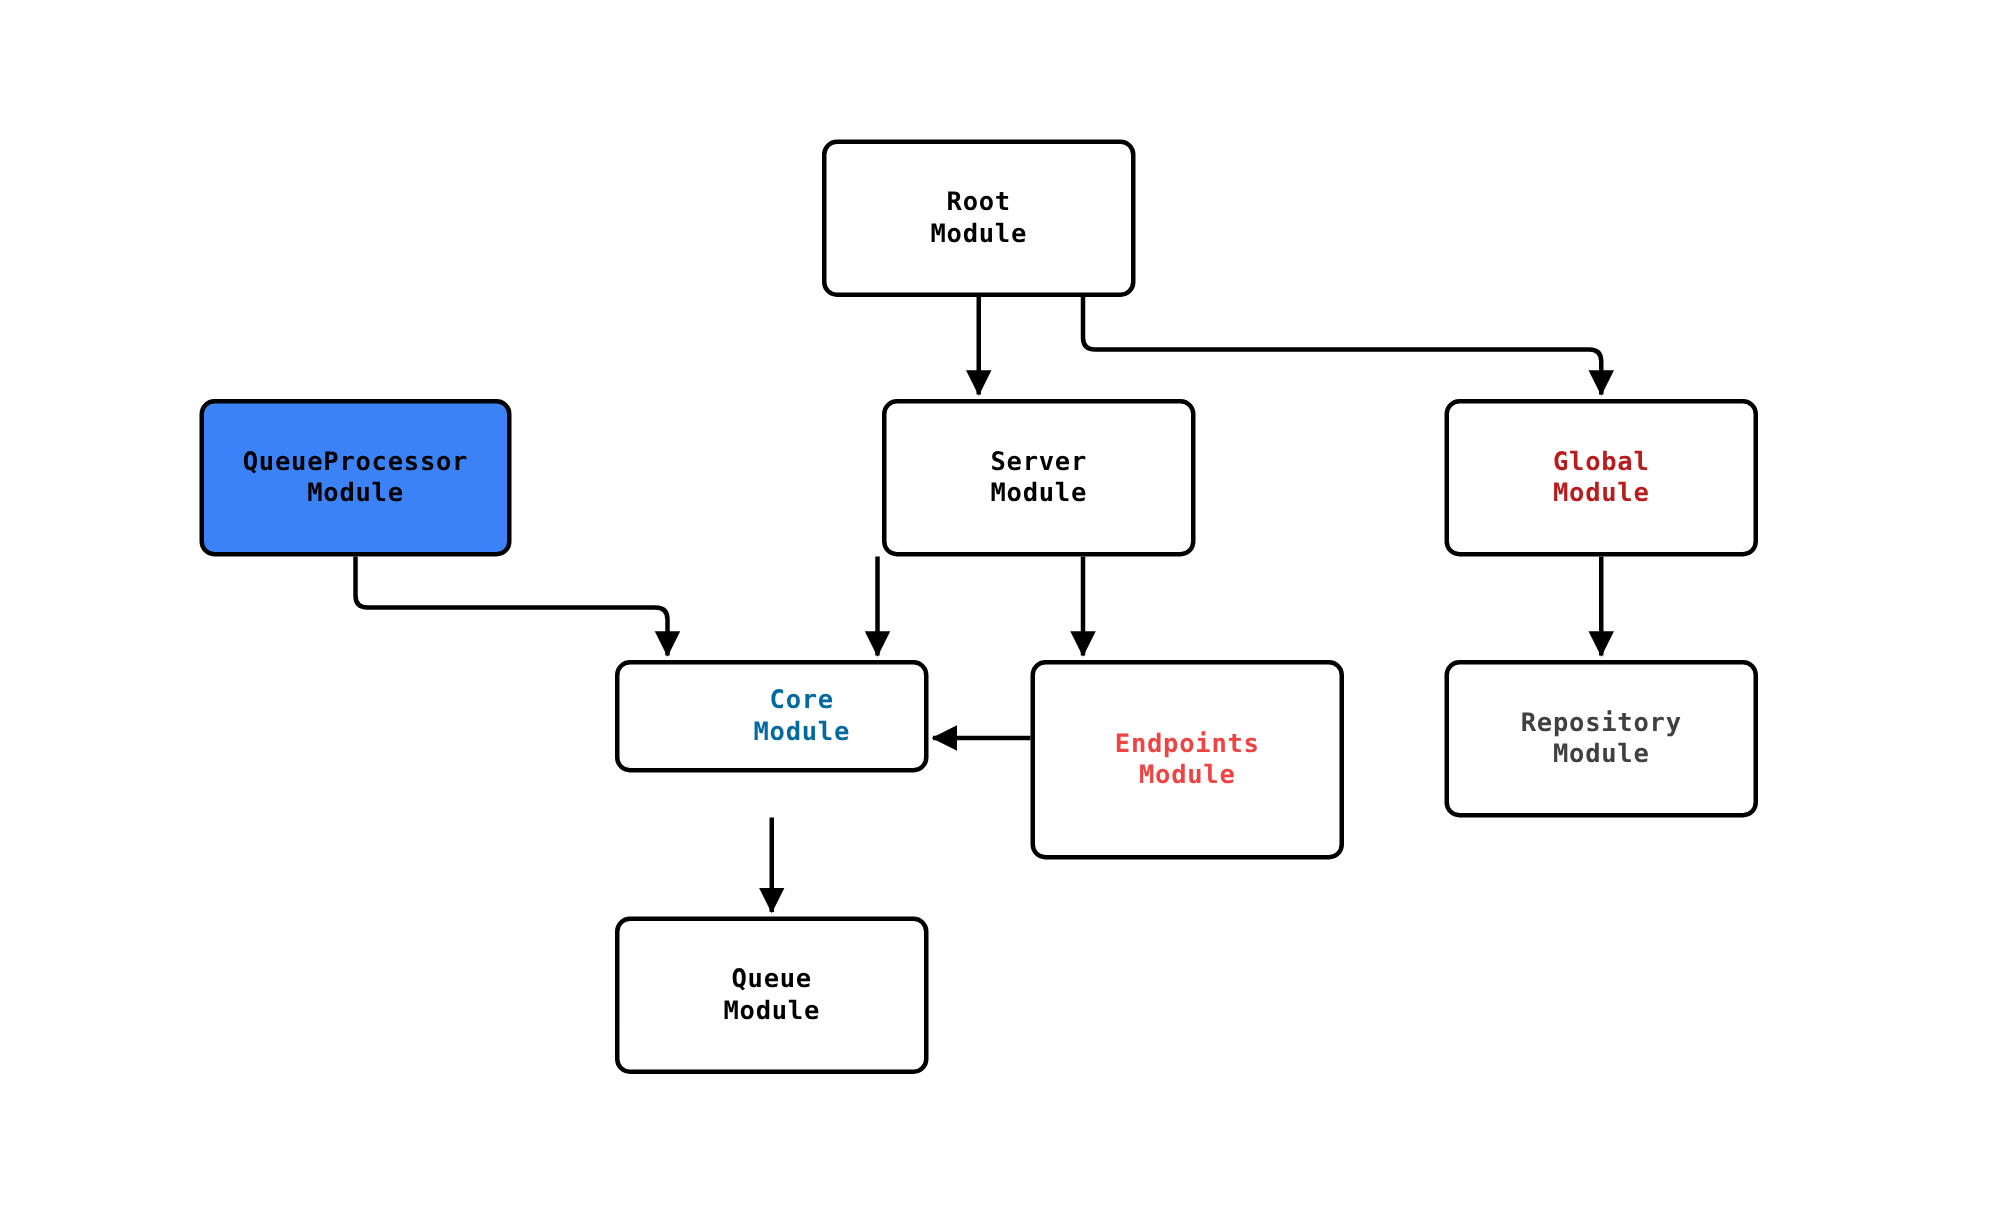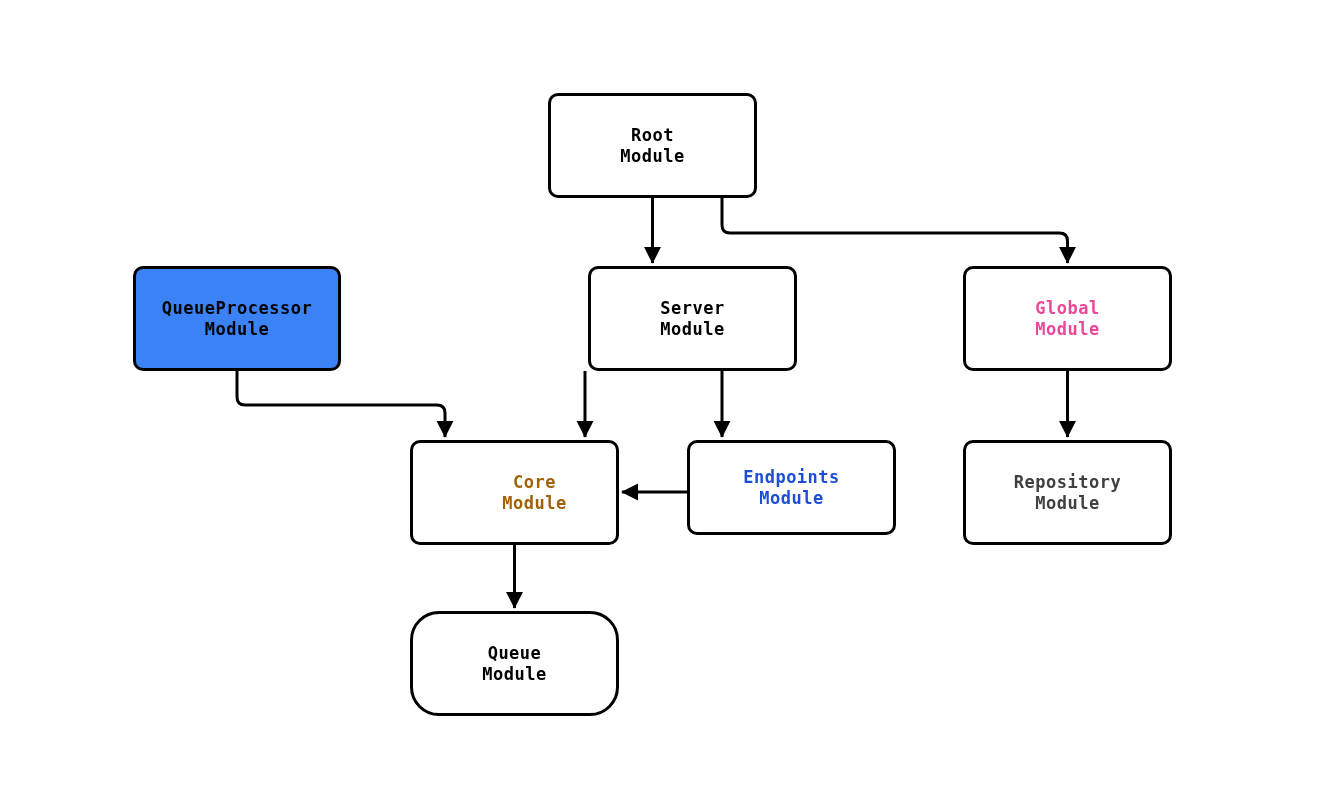--- a/index.html
+++ b/index.html
@@ -66,24 +66,24 @@
         <path class="edge-path" d="M514.5,545 L514.5,608" stroke="#000000" marker-end="url(#arrowhead)"></path>
       </g>
   </svg>
   <div>
       <div class="node" style="left: 548px; top: 93px; width: 209px; height: 105px; border-color: rgb(0, 0, 0); background: rgb(255, 255, 255); color: rgb(0, 0, 0);">Root
 Module</div>
       <div class="node" style="left: 133px; top: 266px; width: 208px; height: 105px; border-color: rgb(0, 0, 0); background: #3b82f6; color: rgb(0, 0, 0);">QueueProcessor
 Module</div>
       <div class="node" style="left: 548px; top: 266px; width: 209px; height: 105px; border-color: rgb(0, 0, 0); background: rgb(255, 255, 255); color: rgb(0, 0, 0); margin-left: 40px;">Server
 Module</div>
-      <div class="node" style="left: 963px; top: 266px; width: 209px; height: 105px; border-color: rgb(0, 0, 0); background: rgb(255, 255, 255); color: #ec4899;">Global
+      <div class="node" style="left: 963px; top: 266px; width: 209px; height: 105px; border-color: rgb(0, 0, 0); background: rgb(255, 255, 255); color: #b91c1c;">Global
 Module</div>
-      <div class="node" style="left: 410px; top: 440px; width: 209px; height: 105px; border-color: rgb(0, 0, 0); background: rgb(255, 255, 255); color: #a16207; padding-left: 40px;">Core
+      <div class="node" style="left: 410px; top: 440px; width: 209px; height: 75px; border-color: rgb(0, 0, 0); background: rgb(255, 255, 255); color: #0369a1; padding-left: 40px;">Core
 Module</div>
-      <div class="node" style="left: 687px; top: 440px; width: 209px; height: 95px; border-color: rgb(0, 0, 0); background: rgb(255, 255, 255); color: #1d4ed8;">Endpoints
+      <div class="node" style="left: 687px; top: 440px; width: 209px; height: 133px; border-color: rgb(0, 0, 0); background: rgb(255, 255, 255); color: #ef4444;">Endpoints
 Module</div>
       <div class="node" style="left: 963px; top: 440px; width: 209px; height: 105px; border-color: rgb(0, 0, 0); background: rgb(255, 255, 255); color: #404040;">Repository
 Module</div>
-      <div class="node" style="left: 410px; top: 611px; width: 209px; height: 105px; border-color: rgb(0, 0, 0); background: rgb(255, 255, 255); color: rgb(0, 0, 0); border-radius: 29px;">Queue
+      <div class="node" style="left: 410px; top: 611px; width: 209px; height: 105px; border-color: rgb(0, 0, 0); background: rgb(255, 255, 255); color: rgb(0, 0, 0);">Queue
 Module</div>
     </div>
 </div>
 
 </body></html>

